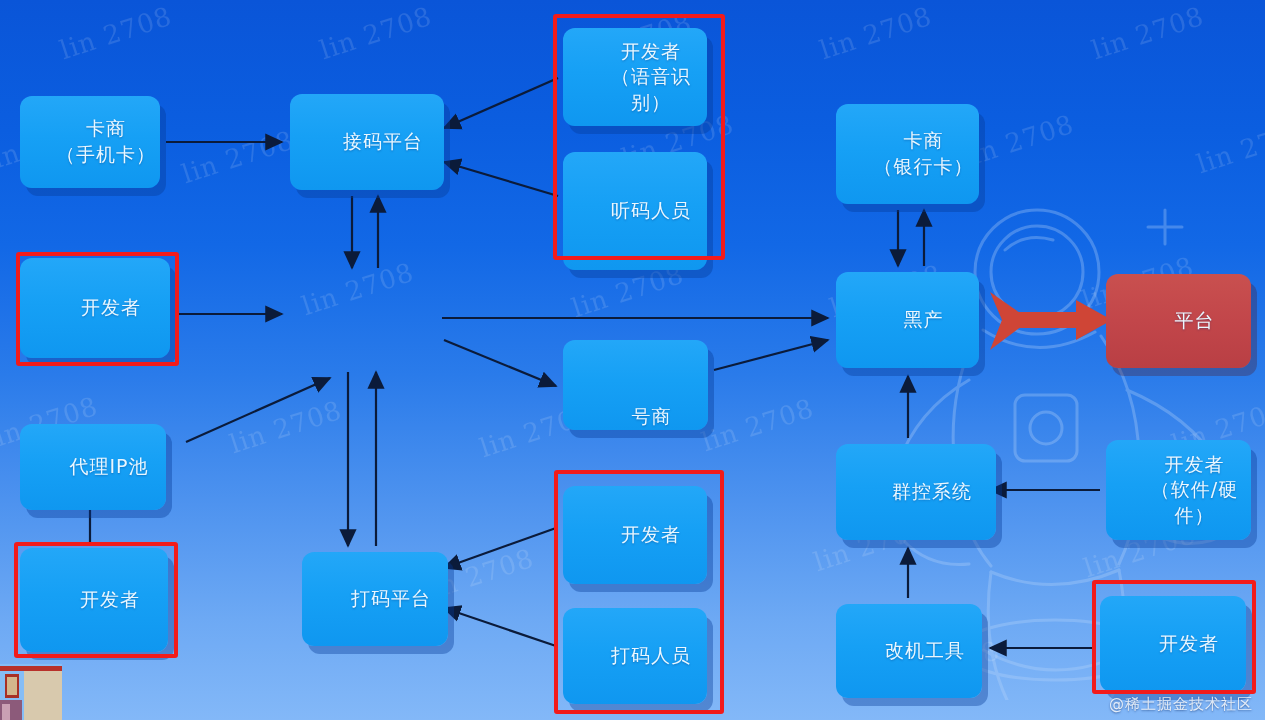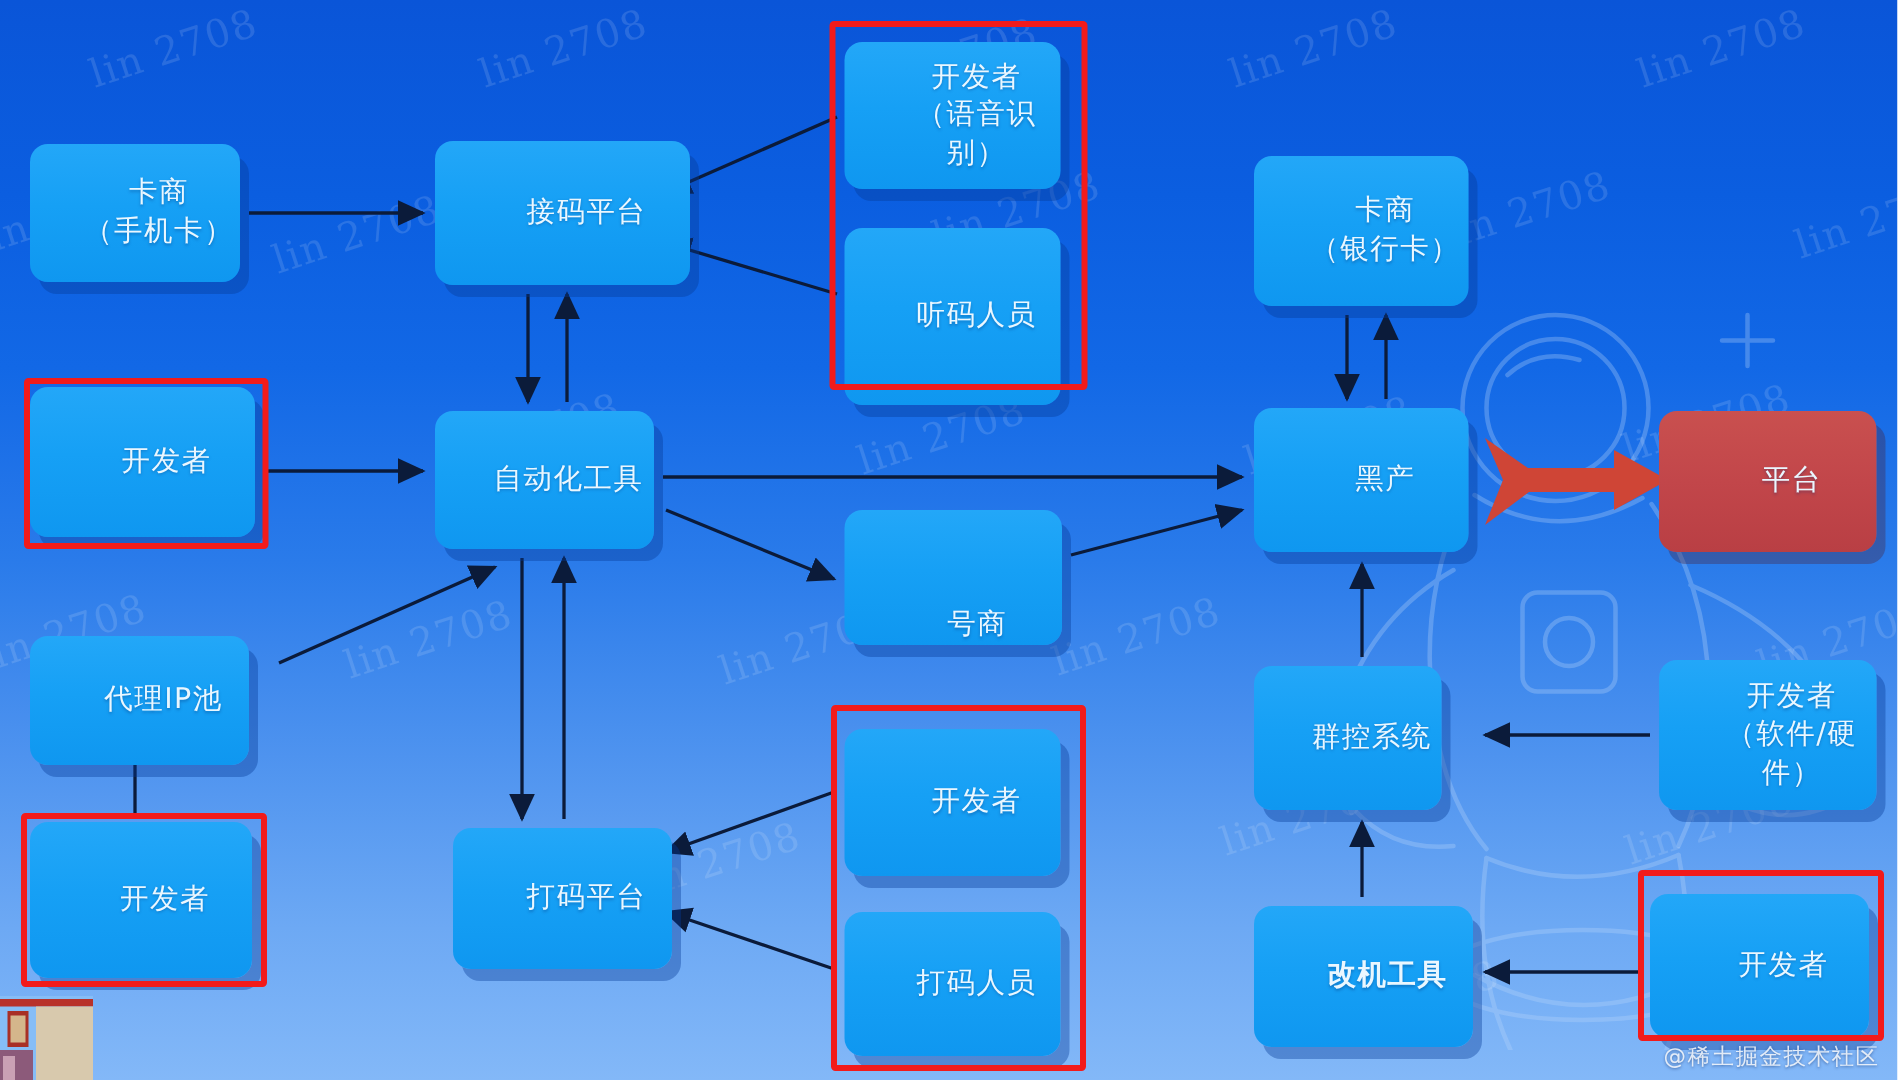--- a/index.html
+++ b/index.html
@@ -224,21 +224,21 @@
       <path d="M1002 312 L1076 312 L1076 300 L1112 320 L1076 340 L1076 328 L1002 328 Z" fill="#cf4536"></path>
     </g>
   </svg>
 
   <div class="node" style="left:20px;  top:96px;  width:140px; height:92px;">
     <div>
         <span class="lbl">卡商</span>
         <span class="lbl2">（手机卡）</span>
       </div>
   </div>
-  <div class="node" style="left:290px; top:94px;  width:170px; height:96px;">
+  <div class="node" style="left:290px; top:94px;  width:154px; height:96px;">
     <div>
         <span class="lbl">接码平台</span>
       </div>
   </div>
   <div class="node" style="left:563px; top:28px;  width:144px; height:98px;">
     <div>
         <span class="lbl">开发者</span>
         <span class="lbl2">（语音识别）</span>
       </div>
   </div>
@@ -251,25 +251,20 @@
     <div>
         <span class="lbl">卡商</span>
         <span class="lbl2">（银行卡）</span>
       </div>
   </div>
   <div class="node" style="left:20px;  top:258px; width:150px; height:100px;">
     <div>
         <span class="lbl">开发者</span>
       </div>
   </div>
-  <div class="node" style="left:290px; top:274px; width:146px; height:92px;">
-    <div>
-        <span class="lbl">自动化工具</span>
-      </div>
-  </div>
   <div class="node" style="left:563px; top:340px; width:145px; height:90px;align-items:flex-end;">
     <div>
         <span class="lbl">号商</span>
       </div>
   </div>
   <div class="node" style="left:836px; top:272px; width:143px; height:96px;">
     <div>
         <span class="lbl">黑产</span>
       </div>
   </div>
@@ -296,32 +291,32 @@
   <div class="node" style="left:563px; top:486px; width:144px; height:98px;">
     <div>
         <span class="lbl">开发者</span>
       </div>
   </div>
   <div class="node" style="left:563px; top:608px; width:144px; height:96px;">
     <div>
         <span class="lbl">打码人员</span>
       </div>
   </div>
-  <div class="node" style="left:836px; top:444px; width:125px; height:96px;">
+  <div class="node" style="left:836px; top:444px; width:160px; height:96px;">
     <div>
         <span class="lbl">群控系统</span>
       </div>
   </div>
   <div class="node" style="left:1106px;top:440px; width:145px; height:100px;">
     <div>
         <span class="lbl">开发者</span>
         <span class="lbl2">（软件/硬件）</span>
       </div>
   </div>
-  <div class="node" style="left:836px; top:604px; width:146px; height:94px;font-weight:bold;">
+  <div class="node" style="left:836px; top:604px; width:146px; height:94px;">
     <div>
         <span class="lbl">改机工具</span>
       </div>
   </div>
   <div class="node" style="left:1100px;top:596px; width:146px; height:96px;">
     <div>
         <span class="lbl">开发者</span>
       </div>
   </div>
 

